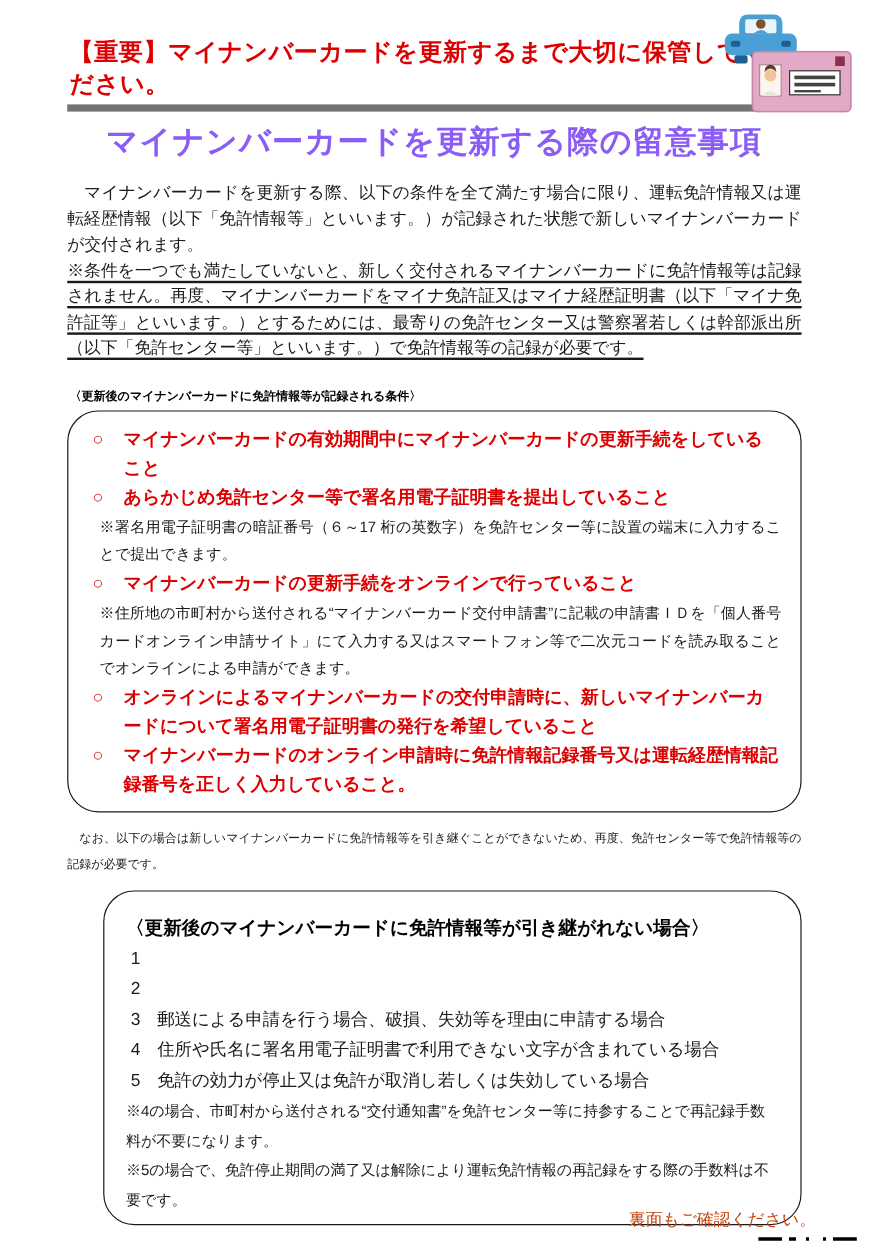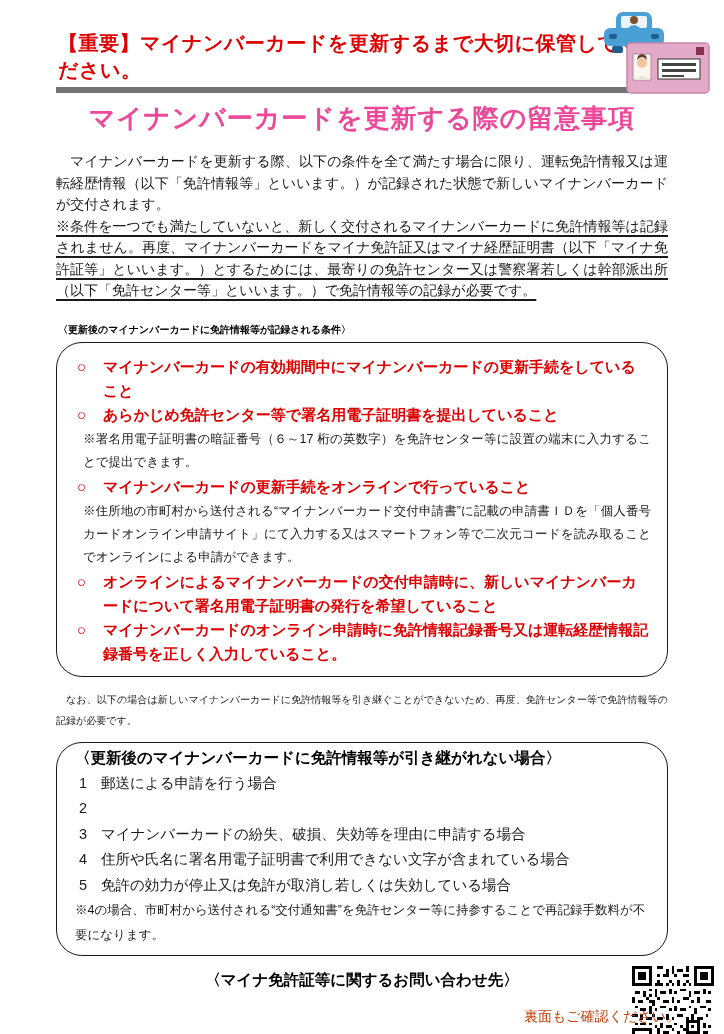--- a/index.html
+++ b/index.html
@@ -19,21 +19,21 @@
     border-bottom: 6px solid #737373;
     padding: 0 8px 3px 2px; margin-left: 0;
     letter-spacing: 0.5px;
   }
   .header-icons { position: absolute; top: 10px; right: 12px; width: 116px; height: 82px; }
   .header-icons .car  { position: absolute; top: 0; left: 6px; }
   .header-icons .card { position: absolute; top: 32px; left: 30px; }
 
   .title {
     text-align: center; font-size: 26px; font-weight: bold;
-    letter-spacing: 1px; margin-top: 8px; color: #ec4899;
+    letter-spacing: 1px; margin-top: 8px; color: #8b5cf6;
   }
 
   
   .intro { margin-top: 16px; font-size: 14px; line-height: 21.5px; text-align: justify; font-family: Liberation Mono, monospace; }
   .intro .u-block {
     display: block;
     text-decoration: underline;
     text-decoration-thickness: 1.5px;
     text-underline-offset: 4px;
   }
@@ -48,21 +48,21 @@
   
   .cond { display: flex; color: #dd0000; font-weight: bold; font-size: 15px; line-height: 24px; }
   .cond .marker { flex: none; width: 32px; padding-left: 6px; }
   .cond .txt { flex: 1; }
   .cond-note { font-size: 12.5px; line-height: 23px; margin: 1px 0 1px 12px; color: #1a1a1a; font-weight: normal; text-align: justify; }
 
   
   .midpara { margin-top: 12px; font-size: 10px; line-height: 21.5px; text-align: justify; }
 
   
-  .box2 { margin-top: 10px; padding: 2px 18px 8px 18px; }
+  .box2 { margin-top: 10px; padding: 18px 18px 8px 18px; margin-left: 30px; }
   .box2-heading { font-size: 15.5px; font-weight: bold; line-height: 26px; color: #000; }
   .ncase { display: flex; font-size: 14.5px; line-height: 25.5px; }
   .ncase .num { flex: none; width: 26px; padding-left: 4px; }
   .box2-note { font-size: 12.5px; line-height: 24.5px; }
 
   
   .contact { margin-top: 12px; position: relative; }
   .contact-heading { text-align: center; font-size: 15.5px; font-weight: bold; line-height: 24px; color: #000; }
   .qr-block { position: absolute; top: -2px; right: -46px; width: 110px; text-align: right; }
   .qr-block svg { display: block; margin-left: auto; }
@@ -137,38 +137,38 @@
       <span class="txt">マイナンバーカードのオンライン申請時に免許情報記録番号又は運転経歴情報記録番号を正しく入力していること。</span>
     </div>
   </div>
 
   <p class="midpara">　なお、以下の場合は新しいマイナンバーカードに免許情報等を引き継ぐことができないため、再度、免許センター等で免許情報等の記録が必要です。</p>
 
   <div class="roundbox box2">
     <div class="box2-heading">〈更新後のマイナンバーカードに免許情報等が引き継がれない場合〉</div>
     <div class="ncase">
       <span class="num">1</span>
-      <span class="txt">郵送による申請を行う場合</span>
     </div>
     <div class="ncase">
       <span class="num">2</span>
     </div>
     <div class="ncase">
       <span class="num">3</span>
-      <span class="txt">マイナンバーカードの紛失、破損、失効等を理由に申請する場合</span>
+      <span class="txt">郵送による申請を行う場合、破損、失効等を理由に申請する場合</span>
     </div>
     <div class="ncase">
       <span class="num">4</span>
       <span class="txt">住所や氏名に署名用電子証明書で利用できない文字が含まれている場合</span>
     </div>
     <div class="ncase">
       <span class="num">5</span>
       <span class="txt">免許の効力が停止又は免許が取消し若しくは失効している場合</span>
     </div>
     <div class="box2-note">※4の場合、市町村から送付される“交付通知書”を免許センター等に持参することで再記録手数料が不要になります。</div>
+    <div class="box2-note">※5の場合で、免許停止期間の満了又は解除により運転免許情報の再記録をする際の手数料は不要です。</div>
   </div>
 
   <div class="contact">
     <div class="contact-heading">〈マイナ免許証等に関するお問い合わせ先〉</div>
 
     <div class="qr-block">
       <svg width="82" height="82" viewBox="0 0 29 29" shape-rendering="crispEdges">
         <rect x="0" y="0" width="29" height="29" fill="#ffffff"></rect>
         <g fill="#000000">
           <rect x="0" y="0" width="7" height="7"></rect>

